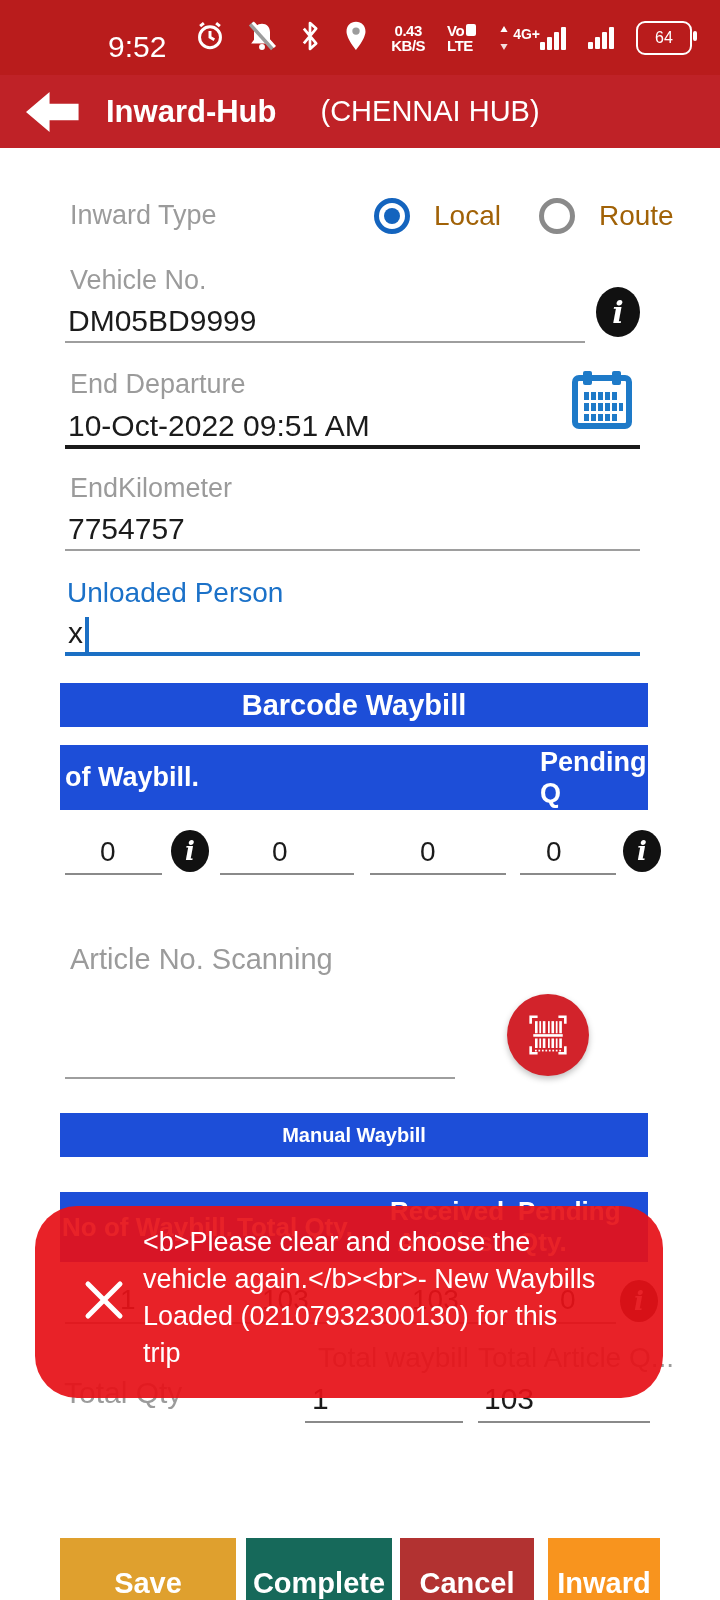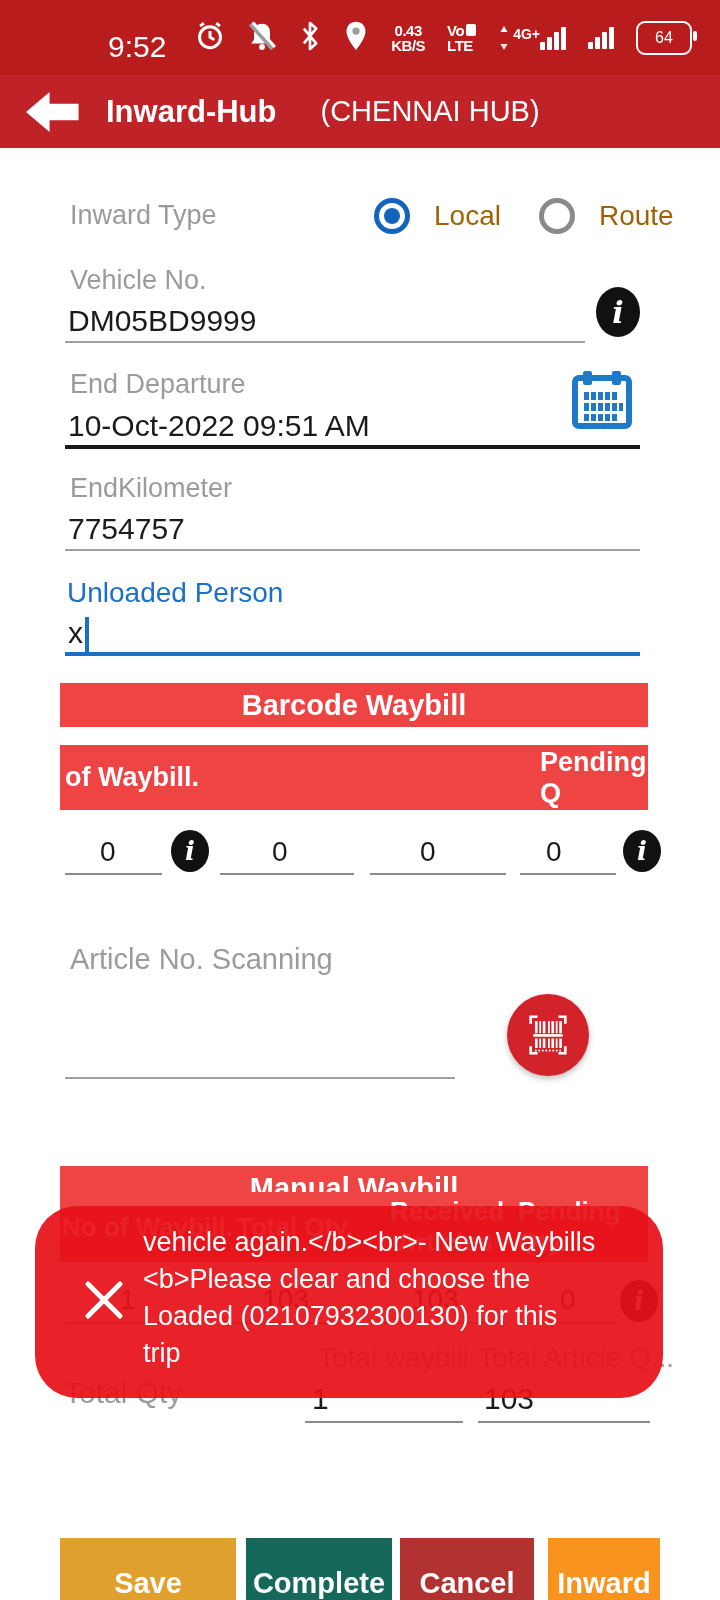--- a/index.html
+++ b/index.html
@@ -41,21 +41,21 @@
   .radio.sel{border:5px solid #1464be;position:relative;}
   .radio.sel:after{content:"";position:absolute;left:5px;top:5px;width:16px;height:16px;border-radius:50%;background:#1464be;}
   .radio.unsel{border:5px solid #8a8a8a;}
 
   .info-ic{width:44px;height:50px;border-radius:50%;background:#111;color:#fff;display:flex;
            align-items:center;justify-content:center;font-family:"DejaVu Serif",serif;
            font-style:italic;font-weight:bold;font-size:30px;}
   .info-ic.small{width:38px;height:42px;font-size:26px;}
 
   
-  .redbar{background:#ef4444;color:#fff;font-weight:bold;display:flex;align-items:center;overflow:hidden;}
+  .redbar{background:#1d4ed8;color:#fff;font-weight:bold;display:flex;align-items:center;overflow:hidden;}
   .redbar.center{justify-content:center;}
 
   .cursor{display:inline-block;width:4px;height:36px;background:#1b6fc4;vertical-align:middle;margin-left:2px;}
 
   
   .scan-btn{width:82px;height:82px;border-radius:50%;background:#d2232b;display:flex;align-items:center;justify-content:center;
             box-shadow:0 3px 6px rgba(0,0,0,0.25);}
 
   
   .toast{left:35px;top:1206px;width:628px;height:192px;background:rgba(230,17,24,0.93);
@@ -258,21 +258,21 @@
         <rect x="27" y="47" width="2" height="2"></rect>
           <rect x="31" y="47" width="2" height="2"></rect>
           <rect x="35" y="47" width="2" height="2"></rect>
         <rect x="39" y="47" width="2" height="2"></rect>
           <rect x="43" y="47" width="2" height="2"></rect>
       </g>
     </svg>
   </div>
   <div class="abs uline" style="left:65px;top:1077px;width:390px;"></div>
 
-  <div class="abs redbar center" style="left:60px;top:1166px;width:588px;height:44px;font-size:29px;">Manual Waybill</div>
+  <div class="abs redbar center" style="left:60px;top:1113px;width:588px;height:44px;font-size:20px;">Manual Waybill</div>
 
   <div class="abs redbar" style="left:60px;top:1192px;width:588px;height:70px;font-size:26px;">
     <span style="position:absolute;left:2px;">No of Waybill.</span>
     <span style="position:absolute;left:177px;">Total Qty.</span>
     <span style="position:absolute;left:330px;top:4px;width:110px;text-align:center;line-height:31px;">Received Articles</span>
     <span style="position:absolute;left:458px;">Pending Qty.</span>
   </div>
 
   <div>
     <div class="abs" style="left:120px;top:1284px;font-size:28px;">1</div>
@@ -297,22 +297,22 @@
   <div class="abs toast"></div>
   <div class="toast-x">
     <svg width="48" height="48" viewBox="0 0 48 48">
         <g stroke="#fff" stroke-width="5" stroke-linecap="round">
       <path d="M8 8 L40 40"></path>
           <path d="M40 8 L8 40"></path>
         </g>
       </svg>
   </div>
   <div class="toast-text">
+    <div>&lt;b&gt;Please clear and choose the</div>
     <div>vehicle again.&lt;/b&gt;&lt;br&gt;- New Waybills</div>
-    <div>&lt;b&gt;Please clear and choose the</div>
     <div>Loaded (02107932300130) for this</div>
     <div>trip</div>
   </div>
 
   <div class="btn" style="left: 60px; width: 176px; background-color: rgb(223, 160, 46);">Save</div>
   <div class="btn" style="left: 246px; width: 146px; background-color: rgb(22, 105, 90);">Complete</div>
   <div class="btn" style="left: 400px; width: 134px; background-color: rgb(178, 50, 49);">Cancel</div>
   <div class="btn" style="left: 548px; width: 112px; background-color: rgb(248, 148, 30);">Inward</div>
 
 </div>

